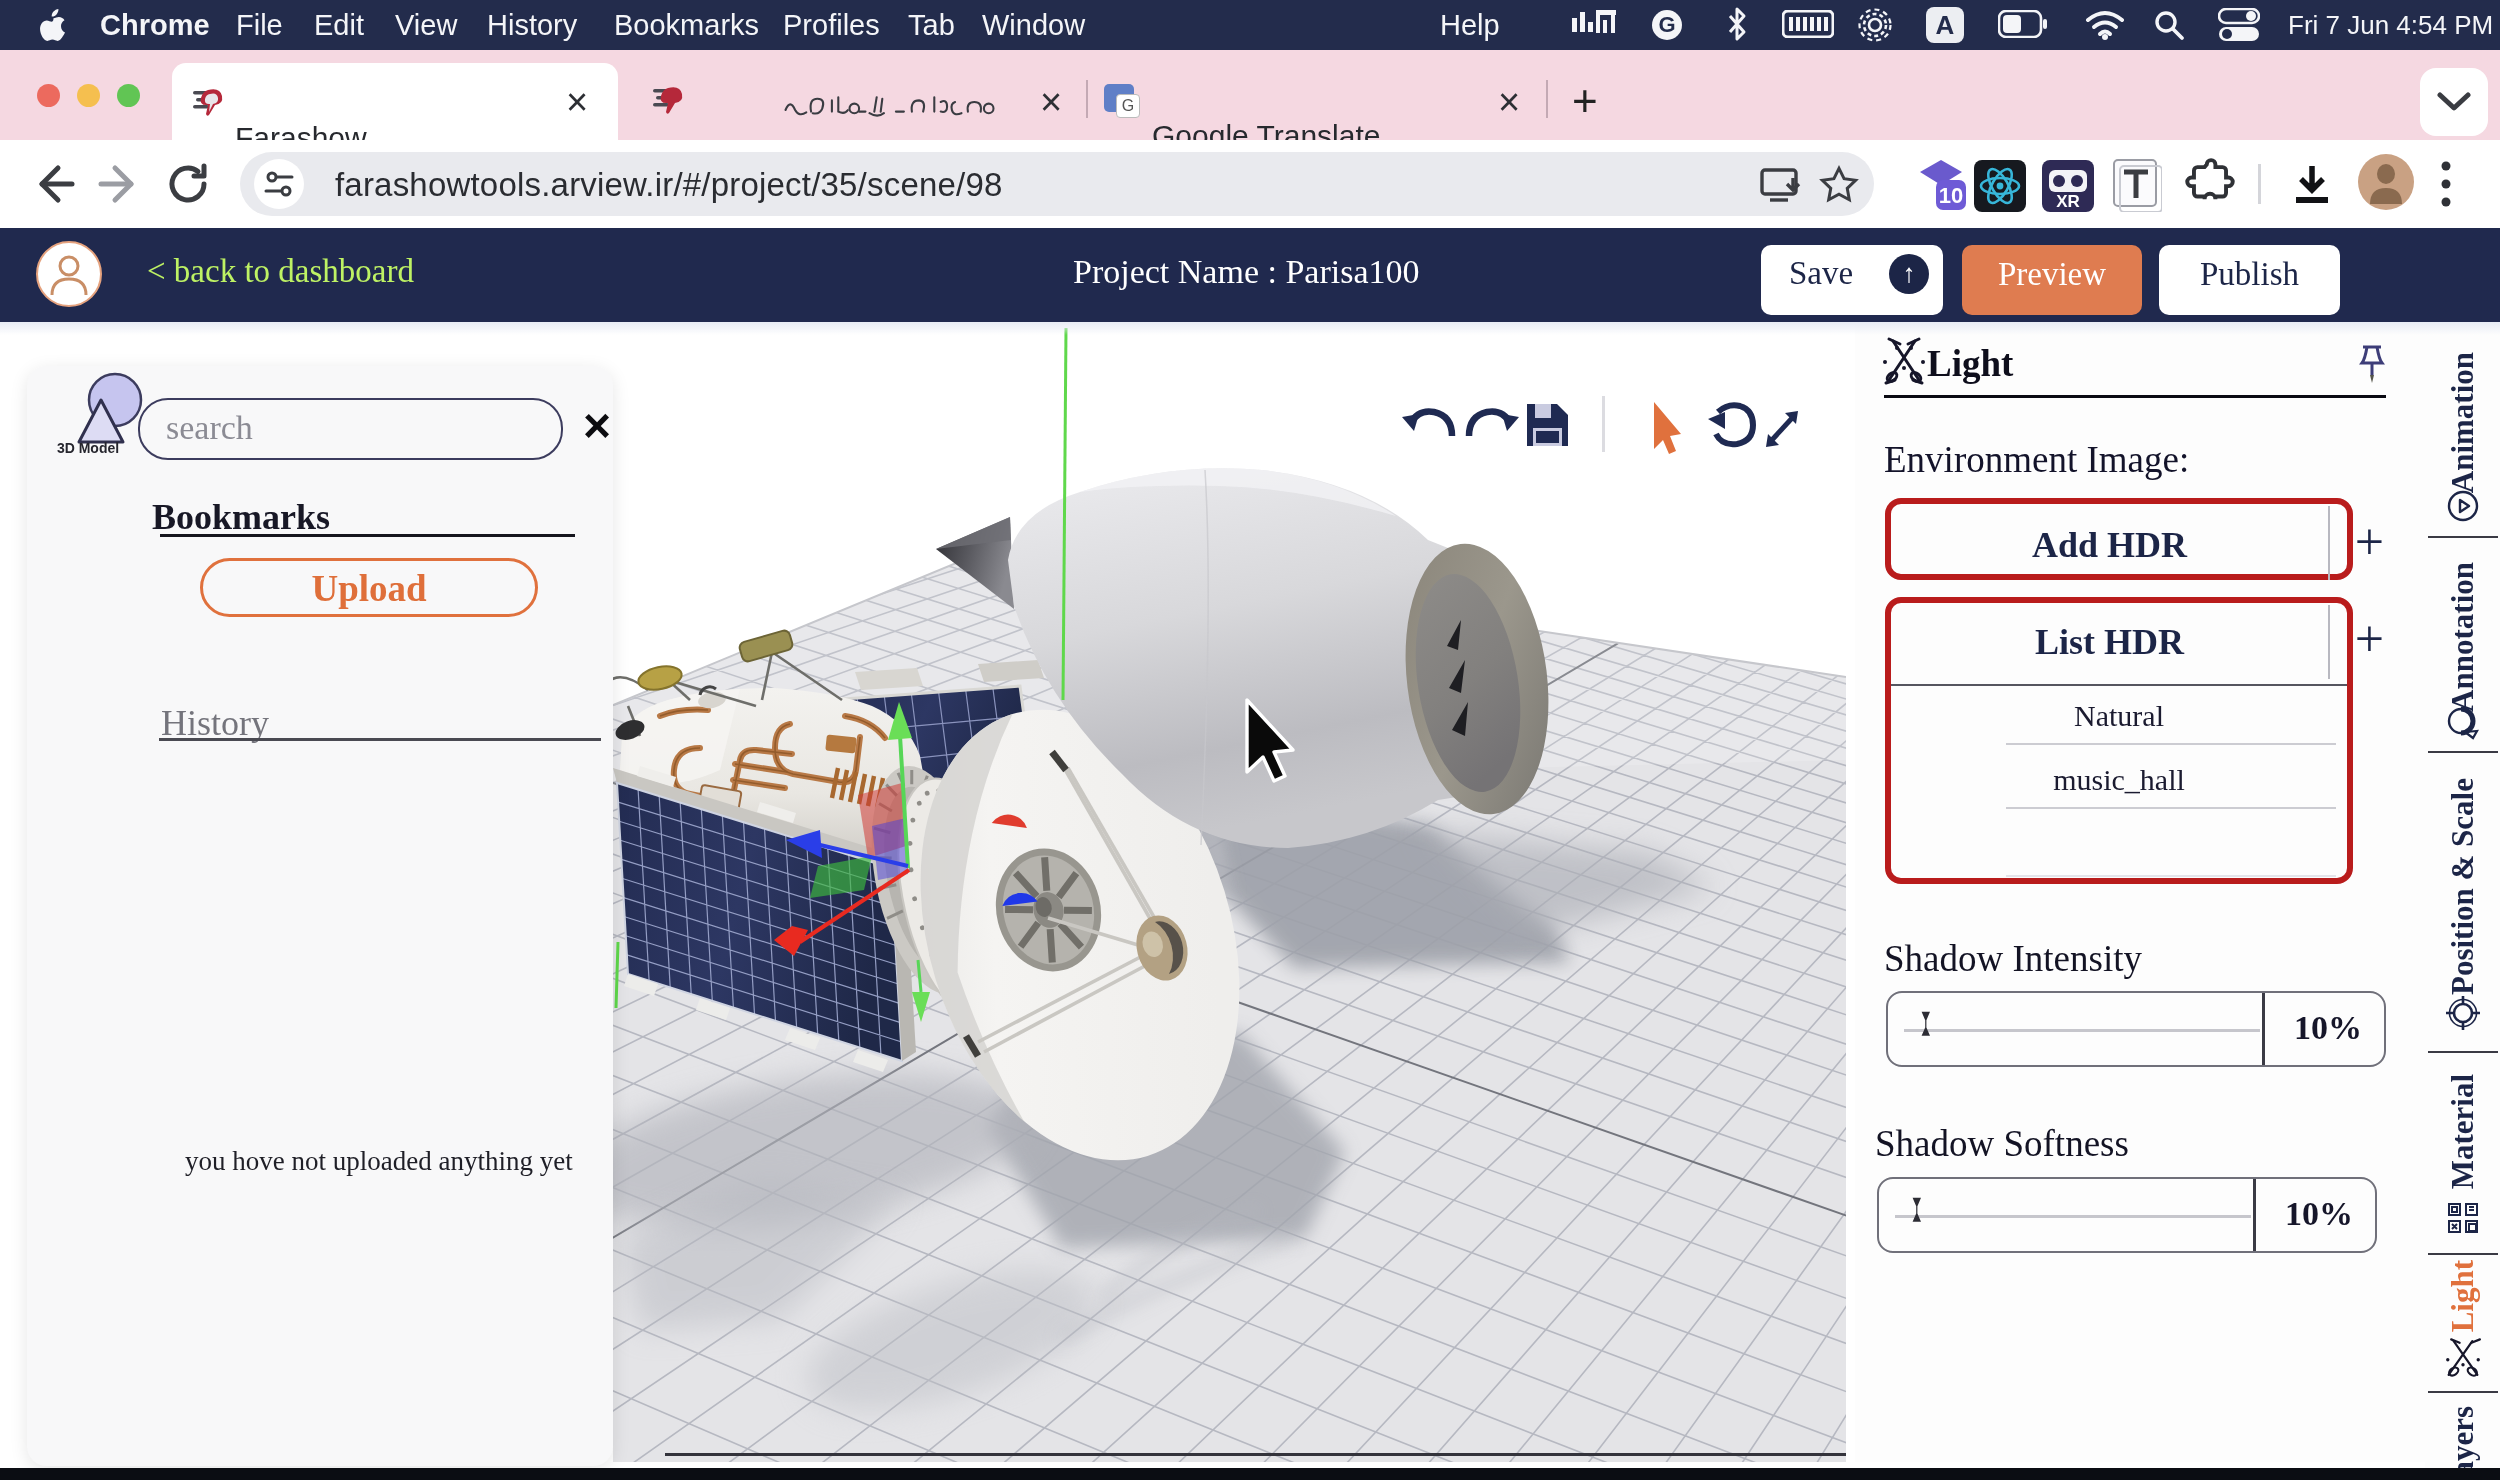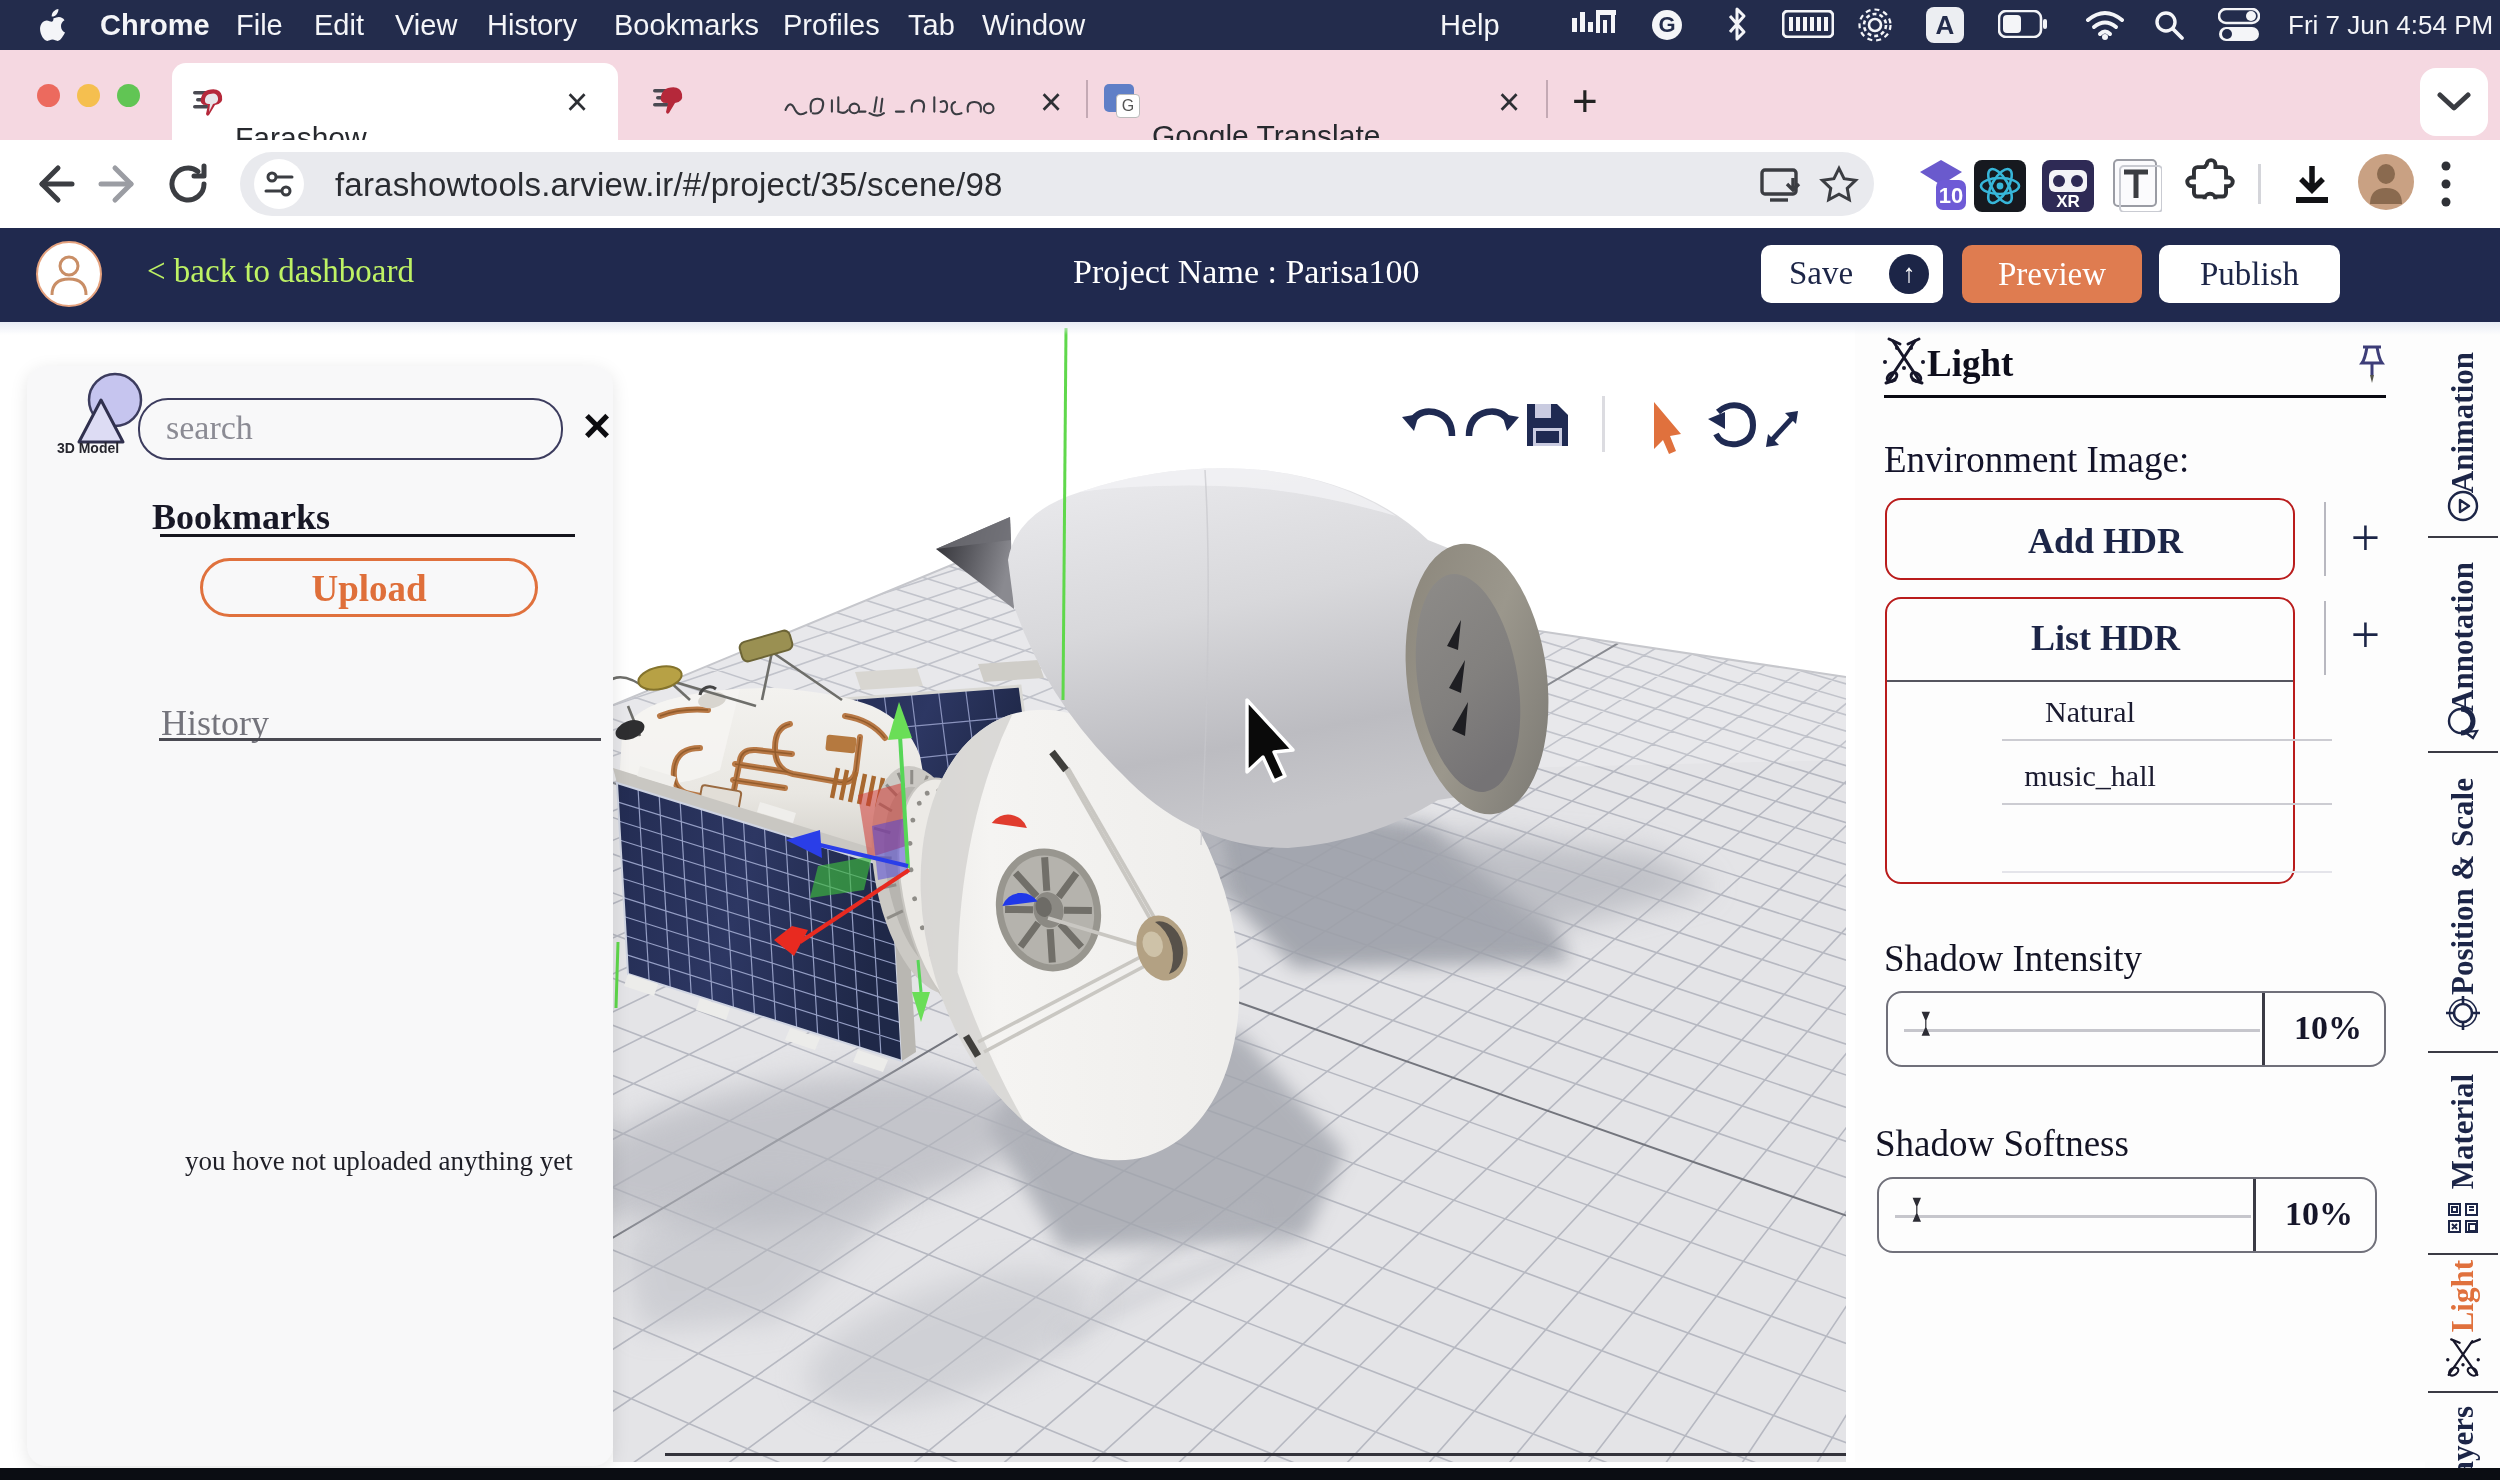--- a/index.html
+++ b/index.html
@@ -18,21 +18,21 @@
 .tabx { position:absolute; font-size:38px; color:#2d2f34; top:18px; font-family:"Liberation Sans",sans-serif; }
 
 #addrbar { position:absolute; left:0; top:140px; width:2500px; height:108px; background:#fff; }
 #urlpill { position:absolute; left:240px; top:12px; width:1634px; height:64px; background:#e9eaee; border-radius:32px; }
 #urltxt { position:absolute; left:95px; top:14px; font-size:33px; color:#2a2c31; letter-spacing:0.2px; }
 
 #appheader { position:absolute; left:0; top:228px; width:2500px; height:94px; background:#20294e; font-family:"Liberation Serif",serif; }
 #avatar { position:absolute; left:36px; top:13px; width:66px; height:66px; border-radius:50%; background:#fff; border:2px solid #e5a27e; }
 #backdash { position:absolute; left:147px; top:25px; color:#bef264; font-size:33px; }
 #projname { position:absolute; left:1073px; top:25px; color:#fff; font-size:34px; }
-.hbtn { position:absolute; top:17px; height:58px; border-radius:10px; font-size:33px; text-align:center; }
+.hbtn { position:absolute; top:17px; height:70px; border-radius:10px; font-size:33px; text-align:center; }
 #btn-save { left:1761px; width:182px; background:#fff; color:#1c2547; }
 #btn-preview { left:1962px; width:180px; background:#df7c50; color:#fff; line-height:58px; }
 #btn-publish { left:2159px; width:181px; background:#fff; color:#1c2547; line-height:58px; }
 #saveCircle { position:absolute; left:128px; top:9px; width:40px; height:40px; border-radius:50%; background:#1c2547; color:#fff; font-size:26px; line-height:40px; }
 
 #canvas { position:absolute; left:613px; top:322px; width:1233px; height:1133px; background:#fff; overflow:hidden; z-index:1; }
 #floor { position:absolute; left:-700px; top:-500px; width:3200px; height:3200px;
   background-color:#e4e4e7;
   background-image:
     repeating-linear-gradient(0deg, rgba(120,122,132,.50) 0 3px, transparent 3px 64px),
@@ -54,21 +54,21 @@
 #btn-upload { position:absolute; left:173px; top:192px; width:338px; height:59px; border:3px solid #e0713d; border-radius:30px; text-align:center; }
 #btn-upload span { font-size:37px; font-weight:bold; color:#df6f3a; line-height:56px; }
 #h-history { position:absolute; left:134px; top:336px; font-size:36px; color:#74747c; }
 #u-history { position:absolute; left:132px; top:372px; width:442px; height:3px; background:#4a4a52; }
 #lp-msg { position:absolute; left:158px; top:780px; font-size:27px; color:#1f1f27; }
 
 #rightpanel { position:absolute; left:1855px; top:322px; width:570px; height:1140px; background:#fdfdfd; z-index:3; font-family:"Liberation Serif",serif; color:#131324; }
 #rp-title { position:absolute; left:72px; top:20px; font-size:37px; font-weight:bold; color:#0e0e1c; }
 #rp-hr { position:absolute; left:29px; top:73px; width:502px; height:3px; background:#0a0a12; }
 #rp-env { position:absolute; left:29px; top:116px; font-size:37px; color:#13132a; }
-.rbox { position:absolute; left:30px; width:410px; border:2px solid #b91c1c; border-radius:16px; background:#fdfdfd; }
+.rbox { position:absolute; left:30px; width:468px; border:6px solid #b91c1c; border-radius:16px; background:#fdfdfd; }
 #box-add { top:176px; height:82px; }
 #box-list { top:275px; height:287px; }
 .rbox .bt { position:absolute; left:0; width:437px; text-align:center; font-size:36px; font-weight:bold; color:#1c2547; }
 .rbox .vsep { position:absolute; left:437px; top:2px; width:2px; height:74px; background:#b8b8c0; }
 .rbox .plus { position:absolute; left:455px; width:47px; text-align:center; font-size:52px; font-weight:400; color:#1c2547; }
 #lh-head { position:absolute; left:0; top:0; width:100%; height:83px; border-bottom:2px solid #55555f; }
 .lst { position:absolute; left:0; width:100%; text-align:center; font-size:30px; color:#1b1b30; }
 .lsep { position:absolute; left:115px; width:330px; height:2px; background:#ccccd2; }
 #h-shint { position:absolute; left:29px; top:615px; font-size:37px; }
 #h-shsoft { position:absolute; left:20px; top:800px; font-size:37px; }

